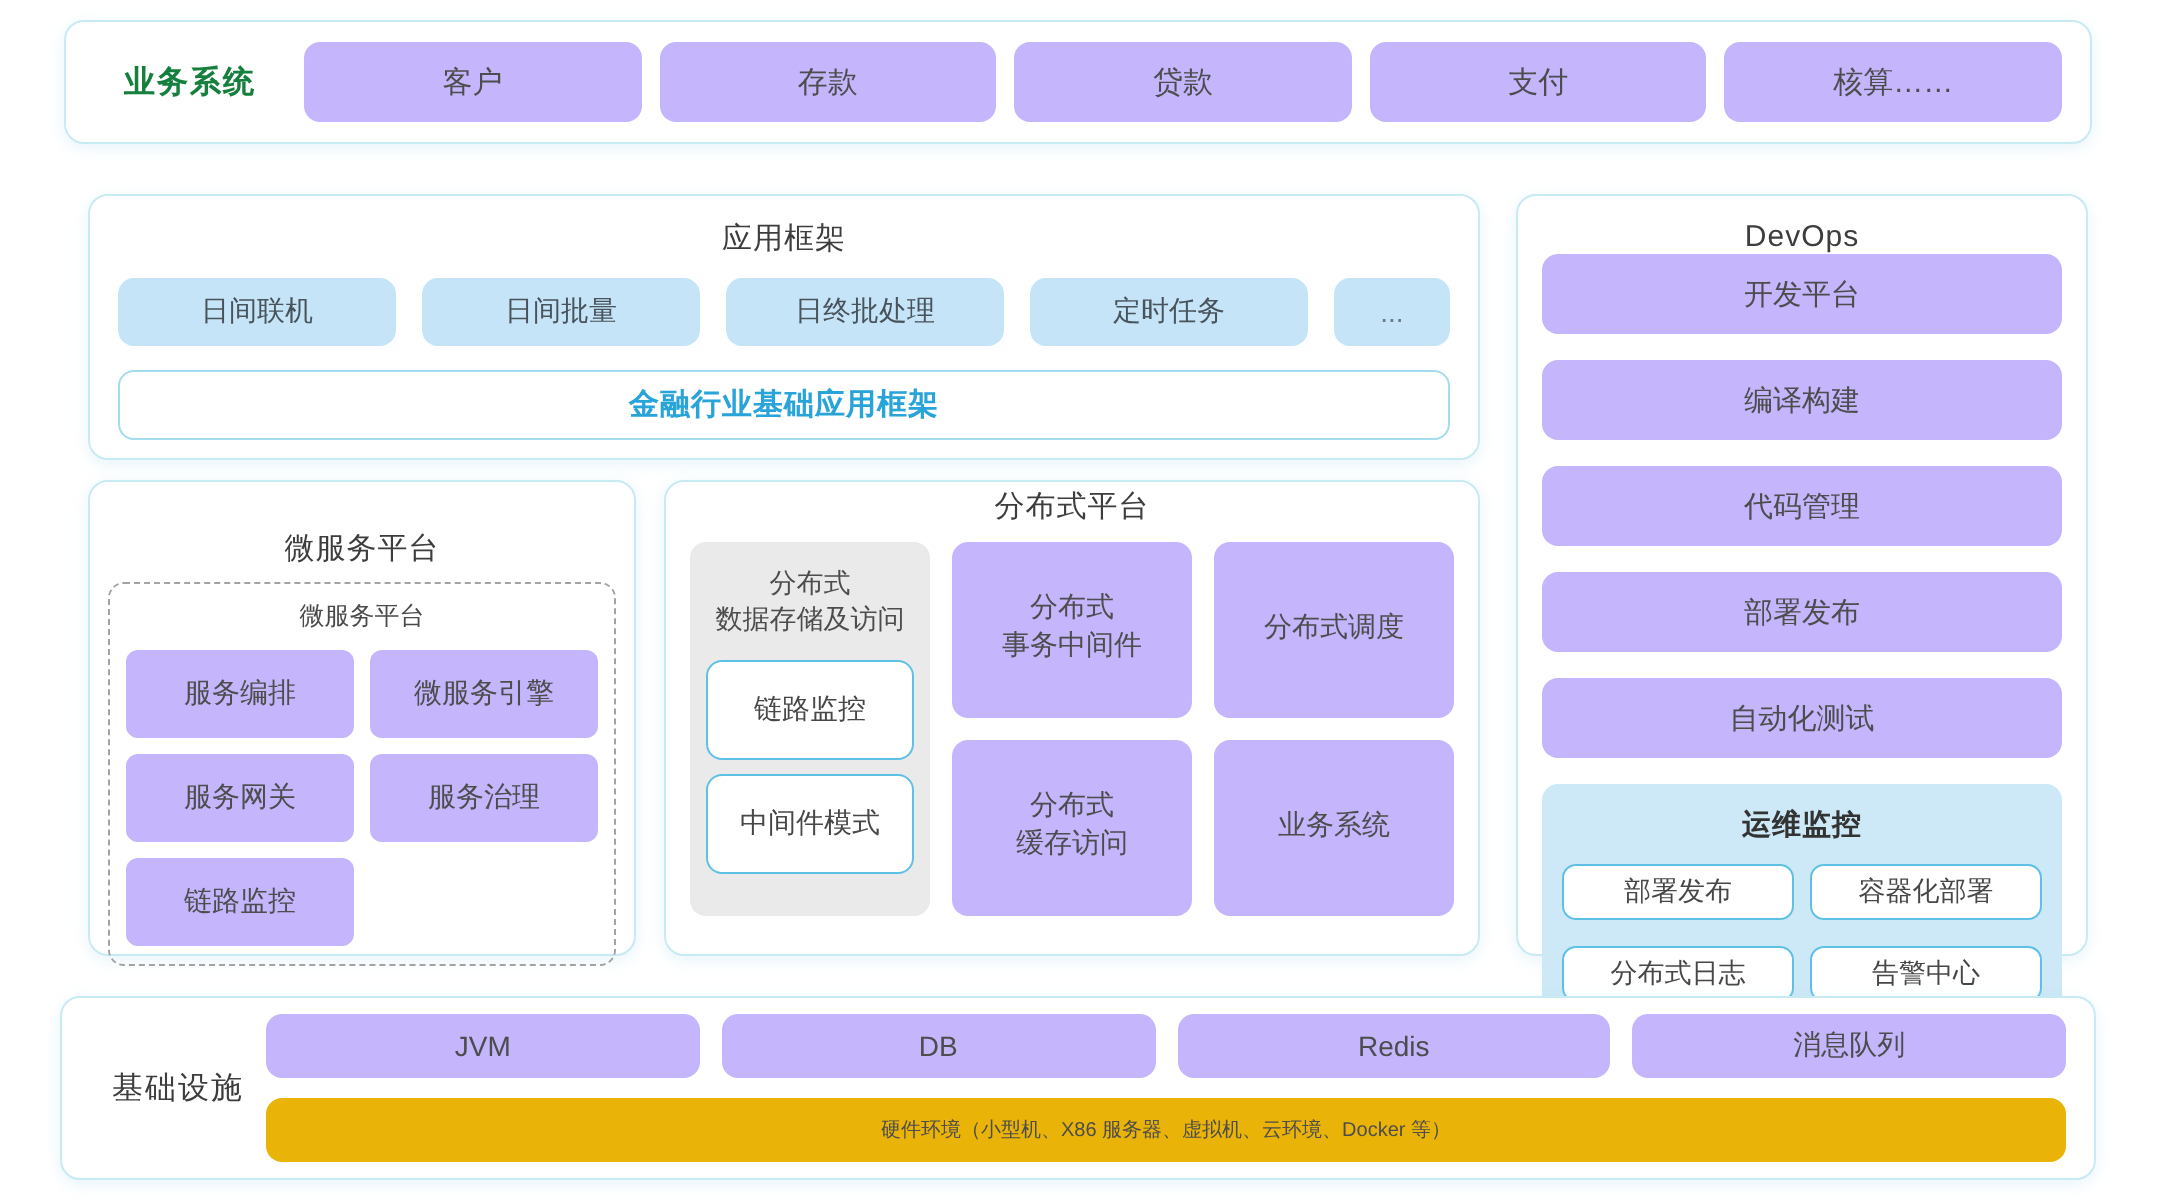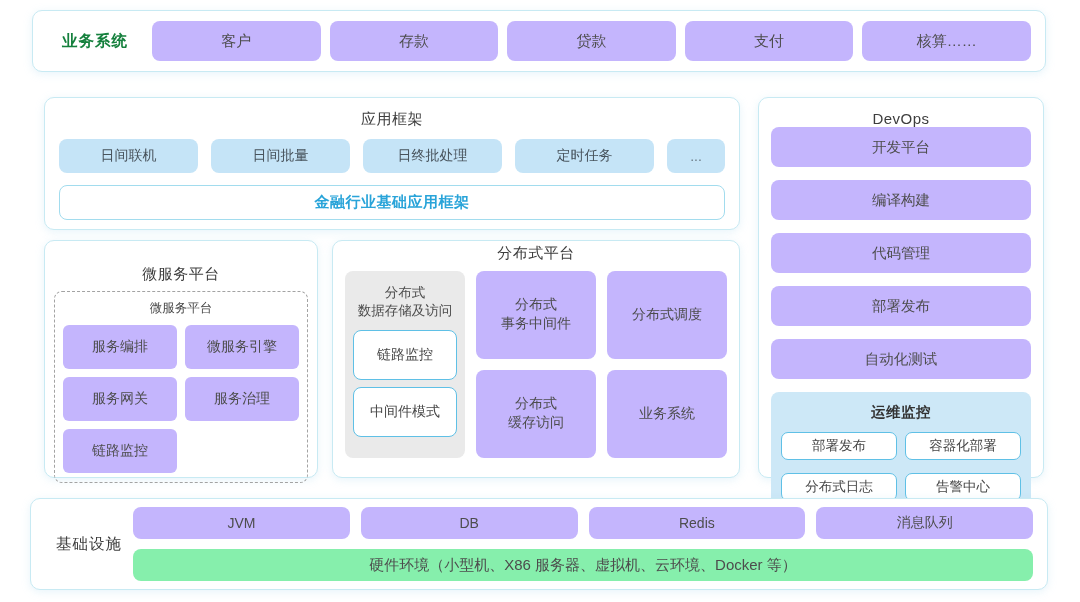--- a/index.html
+++ b/index.html
@@ -199,24 +199,24 @@
     letter-spacing: 1px;
   }
   #bottom-bar .stack { flex: 1; }
   #bottom-bar .components {
     display: flex; gap: 11px;
   }
   #bottom-bar .components .gray-btn { flex: 1; height: 32px; }
   #bottom-bar .hardware {
     margin-top: 10px;
     height: 32px;
-    background: #86efac;
+    background: #eab308;
     border-radius: 8px;
     display: flex; align-items: center; justify-content: center;
-    font-size: 15px; color: #4d4d4d;
+    font-size: 10px; color: #4d4d4d;
   }
 </style>
 </head>
 <body>
 
 <div class="panel" id="top-bar">
   <div class="bar-label">业务系统</div>
   <div class="gray-btn">客户</div>
   <div class="gray-btn">存款</div>
   <div class="gray-btn">贷款</div>

